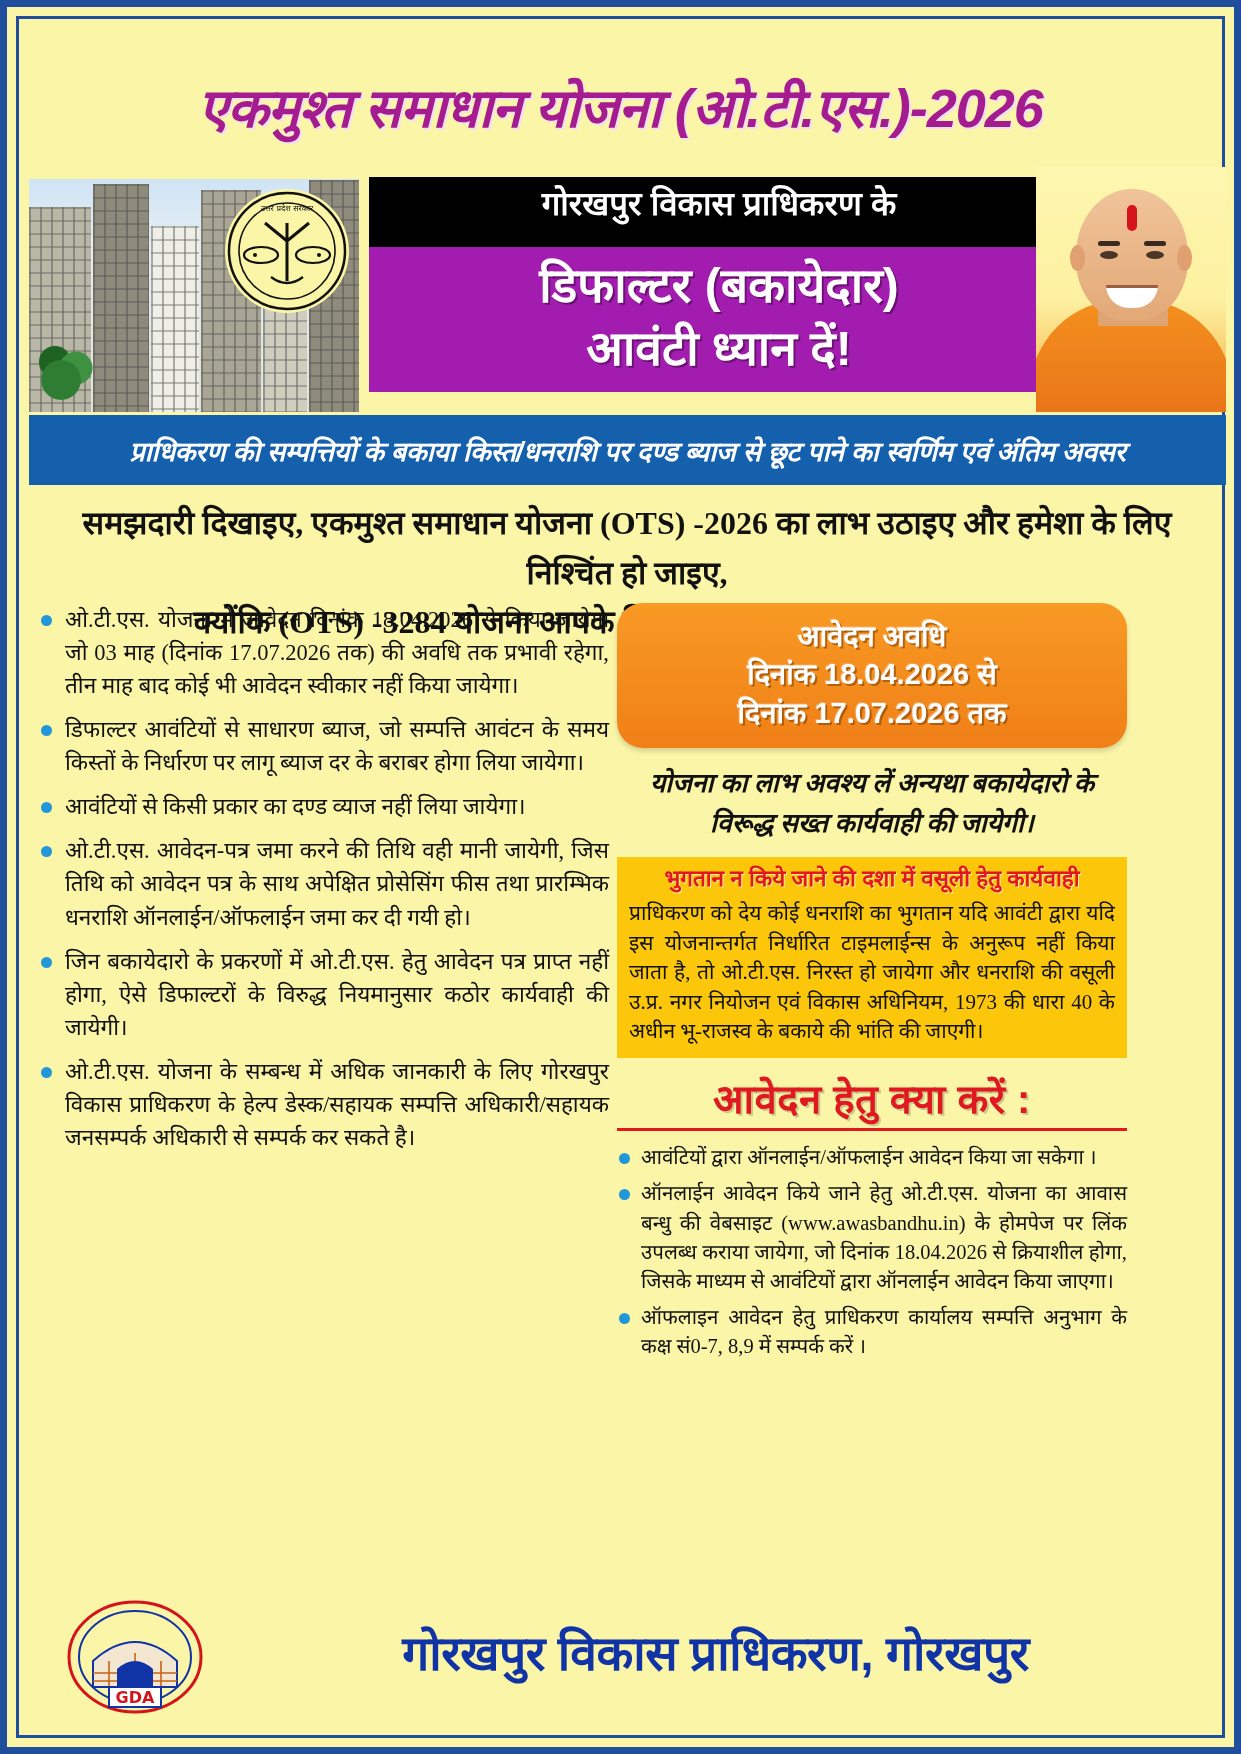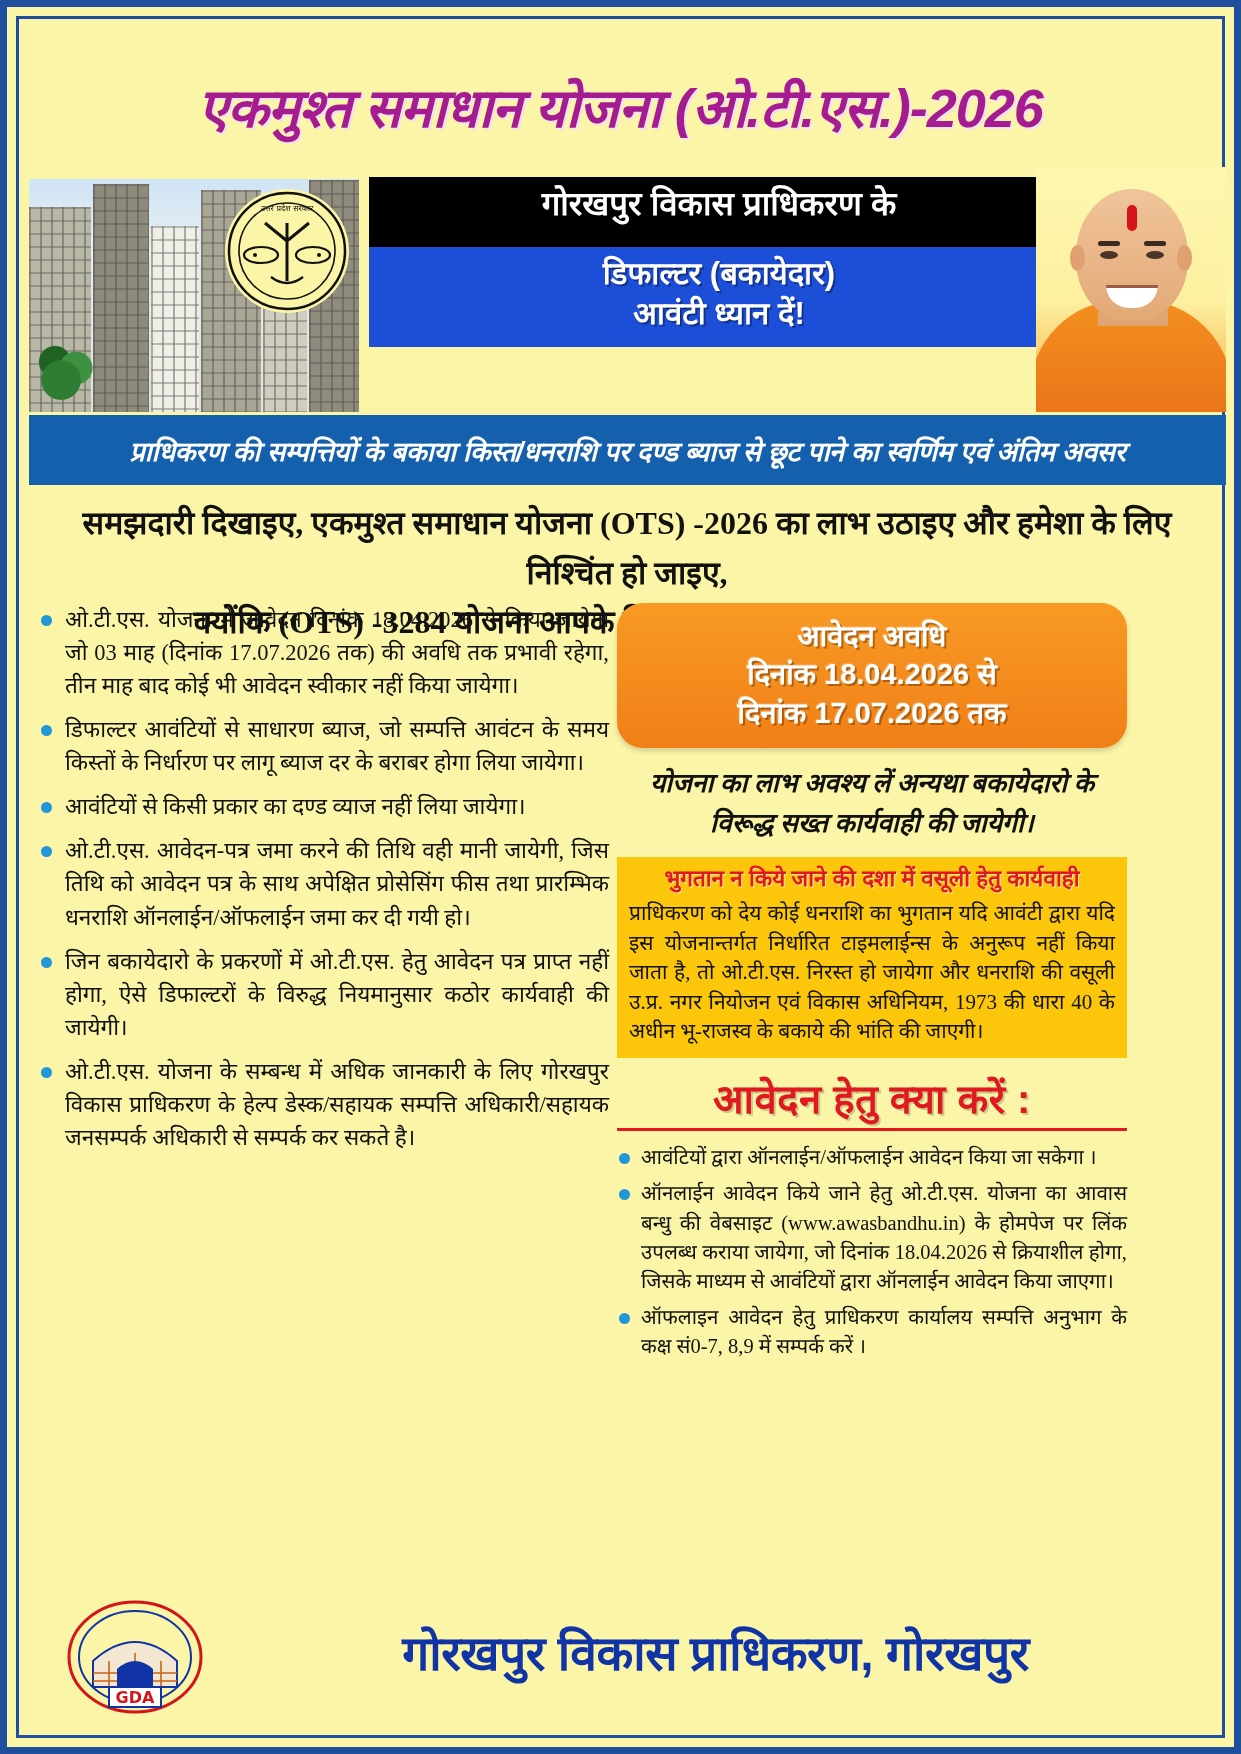--- a/index.html
+++ b/index.html
@@ -55,23 +55,23 @@
   }
   .emblem svg{display:block;}
 
   .headline-box{position:absolute;left:340px;top:10px;width:700px;}
   .hb-black{
     background:#000;color:#fff;text-align:center;
     font-family:"Liberation Sans","DejaVu Sans",sans-serif;
     font-weight:bold;font-size:33px;line-height:1.35;padding:5px 0 20px;
   }
   .hb-red{
-    background:#1d4ed8;color:#fff;text-align:center;
-    font-family:"Liberation Sans","DejaVu Sans",sans-serif;
-    font-weight:bold;font-size:31px;line-height:1.32;padding:7px 0 12px;
+    background:#a21caf;color:#fff;text-align:center;
+    font-family:"Liberation Sans","DejaVu Sans",sans-serif;
+    font-weight:bold;font-size:48px;line-height:1.32;padding:7px 0 12px;
     text-shadow:2px 2px 0 rgba(0,0,0,.35);
   }
 
   .cm-photo{
     position:absolute;right:0;top:0;width:190px;height:245px;overflow:hidden;
     background:linear-gradient(180deg,#fdf7b0 0%,#fdf0a0 55%,#f6a93a 100%);
   }
   .cm-robe{
     position:absolute;left:-6px;bottom:0;width:202px;height:112px;
     background:linear-gradient(180deg,#f4901e 0%,#e9761a 100%);

